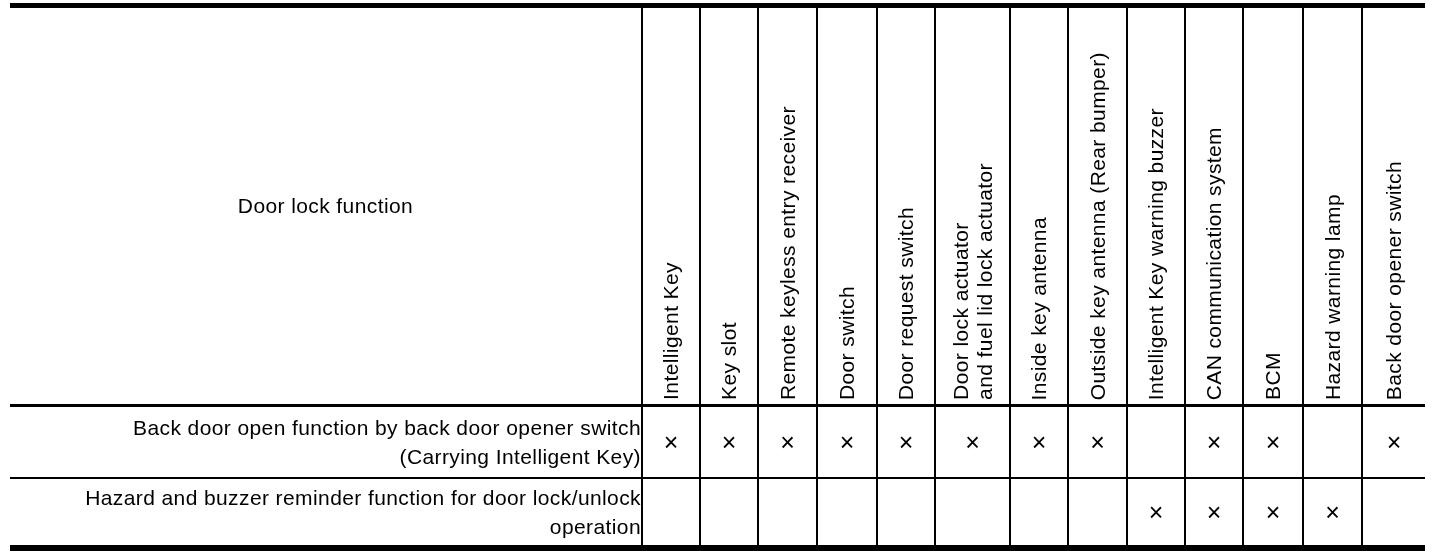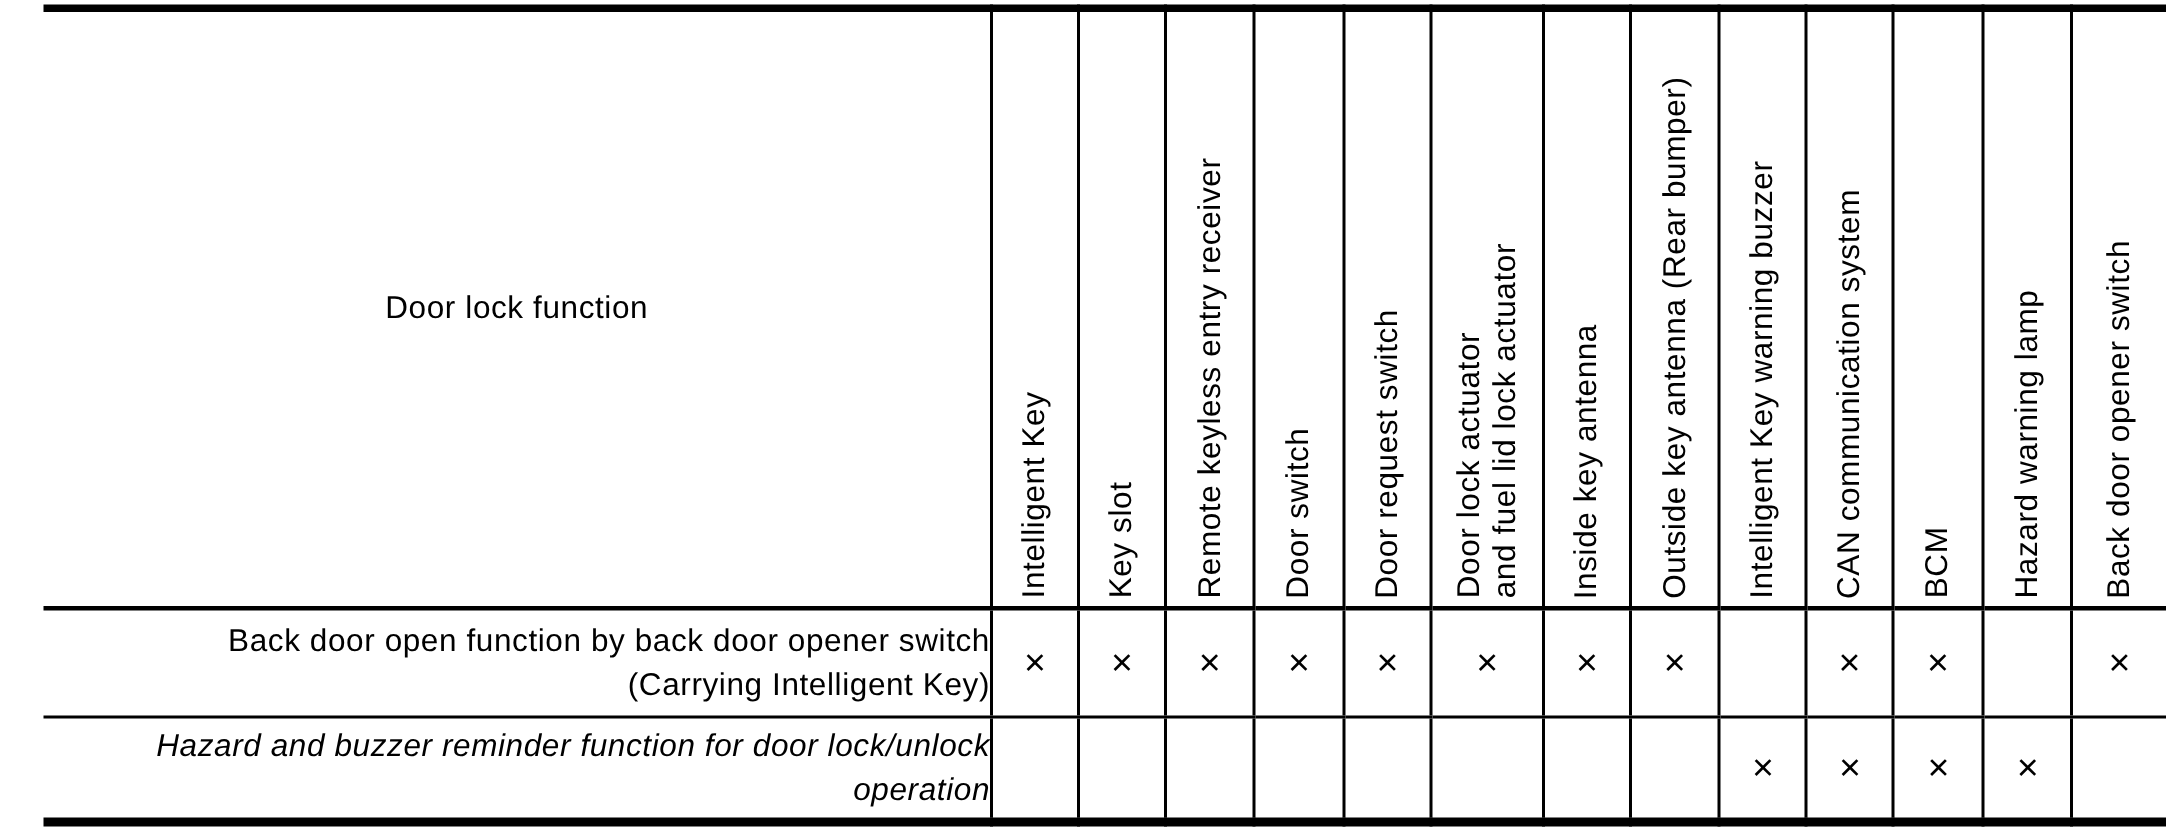--- a/index.html
+++ b/index.html
@@ -16,21 +16,20 @@
     padding: 3px 0 0 10px;
     background: #ffffff;
     overflow: hidden;
   }
   table.matrix {
     border-collapse: collapse;
     table-layout: fixed;
     width: 1415px;
     border-top: 5px solid #000;
     border-bottom: 6px solid #000;
-    margin-left: 19px;
   }
   table.matrix th, table.matrix td {
     padding: 0;
     font-weight: normal;
     overflow: hidden;
   }
   
   th + th, td + td { border-left: 2px solid #000; }
 
   thead th {
@@ -51,21 +50,21 @@
     display: inline-block;
     writing-mode: vertical-rl;
     transform: rotate(180deg);
     white-space: pre-line;
     font-size: 21px;
     line-height: 24px;
     letter-spacing: 0.4px;
     text-align: left;
   }
   tbody tr.r0 td { height: 70px; border-bottom: 2px solid #000; }
-  tbody tr.r1 td { height: 66px; font-style: italic; }
+  tbody tr.r1 td { height: 66px; }
   td.func {
     text-align: right;
     vertical-align: middle;
     padding: 2px 10px 2px 20px;
     font-size: 21px;
     line-height: 29px;
     letter-spacing: 0.4px;
     white-space: pre-line;
   }
   td.mark {

